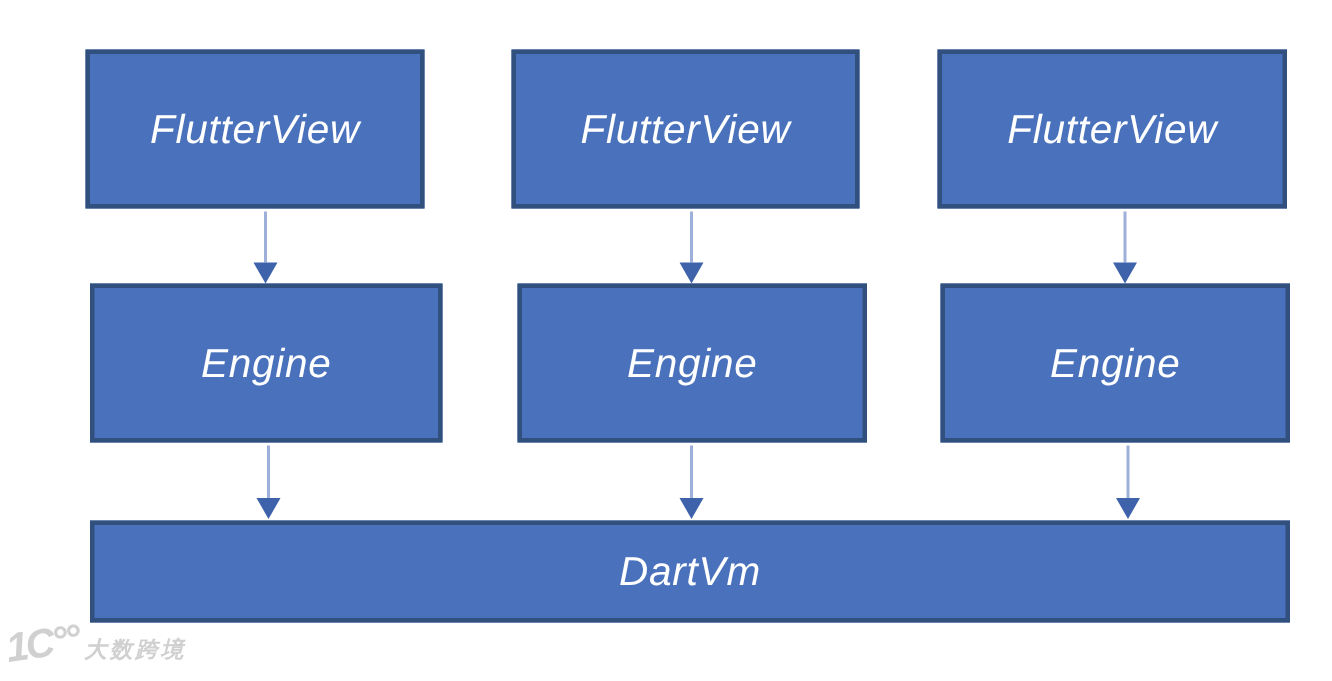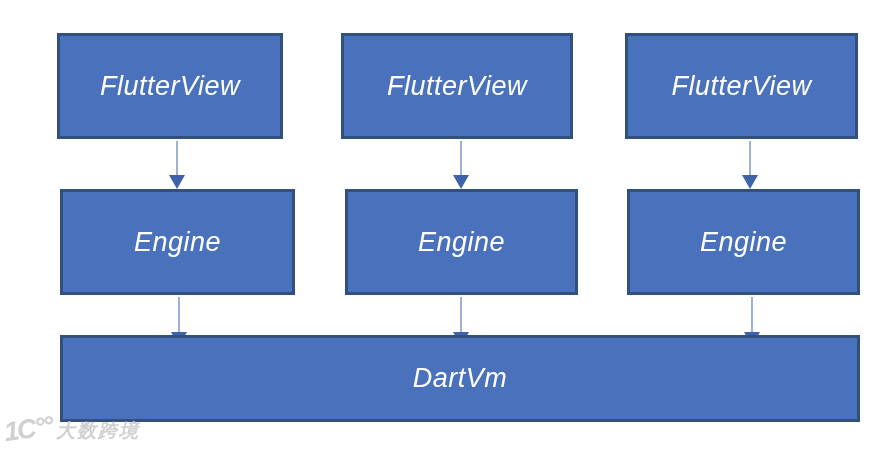--- a/index.html
+++ b/index.html
@@ -33,21 +33,21 @@
   }
   
   .fv1 { left: 57px;  top: 33px; width: 226px; height: 106px; }
   .fv2 { left: 341px; top: 33px; width: 232px; height: 106px; }
   .fv3 { left: 625px; top: 33px; width: 233px; height: 106px; }
   
   .en1 { left: 60px;  top: 189px; width: 235px; height: 106px; }
   .en2 { left: 345px; top: 189px; width: 233px; height: 106px; }
   .en3 { left: 627px; top: 189px; width: 233px; height: 106px; }
   
-  .dartvm { left: 60px; top: 335px; width: 800px; height: 87px; }
+  .dartvm { left: 60px; top: 347px; width: 800px; height: 68px; }
 
   
   .arrow-line {
     position: absolute;
     width: 2px;
     background: #9db0d9;
   }
   .arrow-head {
     position: absolute;
     width: 0;
@@ -70,21 +70,21 @@
     user-select: none;
   }
   .wm-logo {
     font-size: 27px;
     font-weight: bold;
     line-height: 1;
     transform: rotate(-8deg);
     letter-spacing: -2px;
   }
   .wm-text {
-    font-size: 19px;
+    font-size: 15px;
     font-weight: bold;
     letter-spacing: 2px;
     line-height: 1.2;
   }
 </style>
 </head>
 <body>
 
 <div class="canvas">
 

